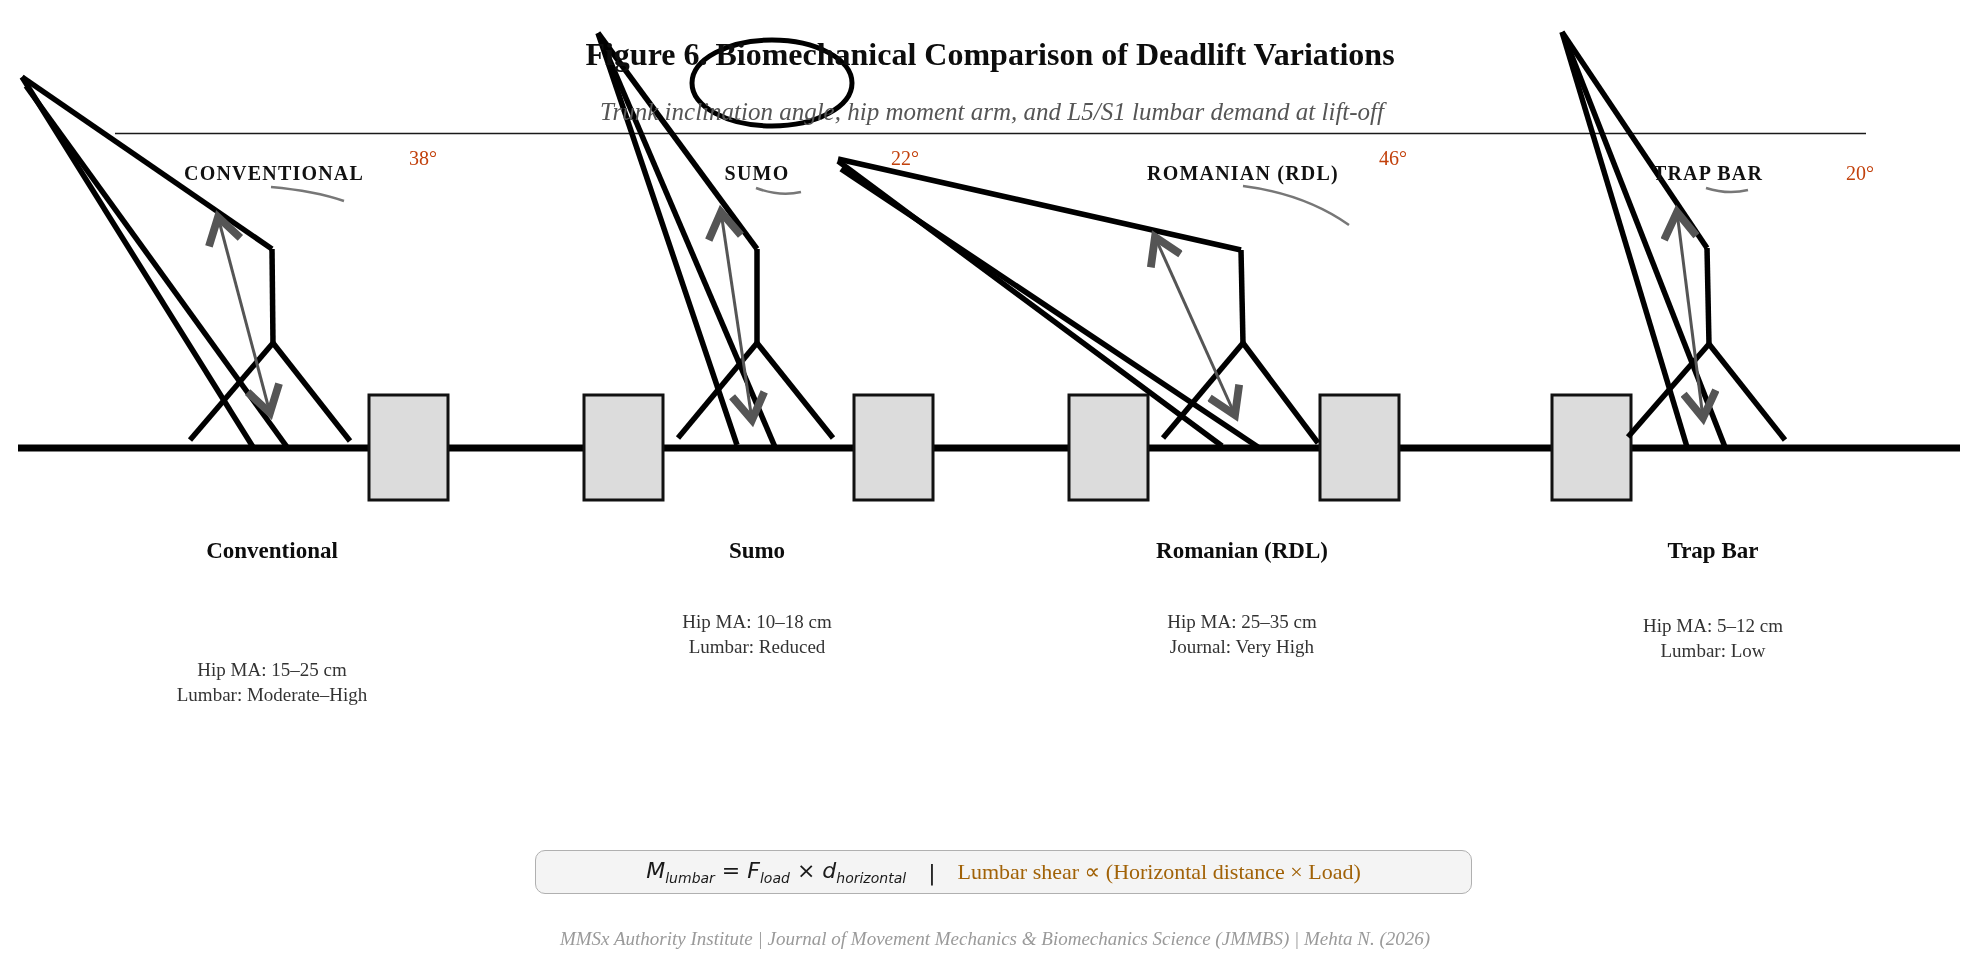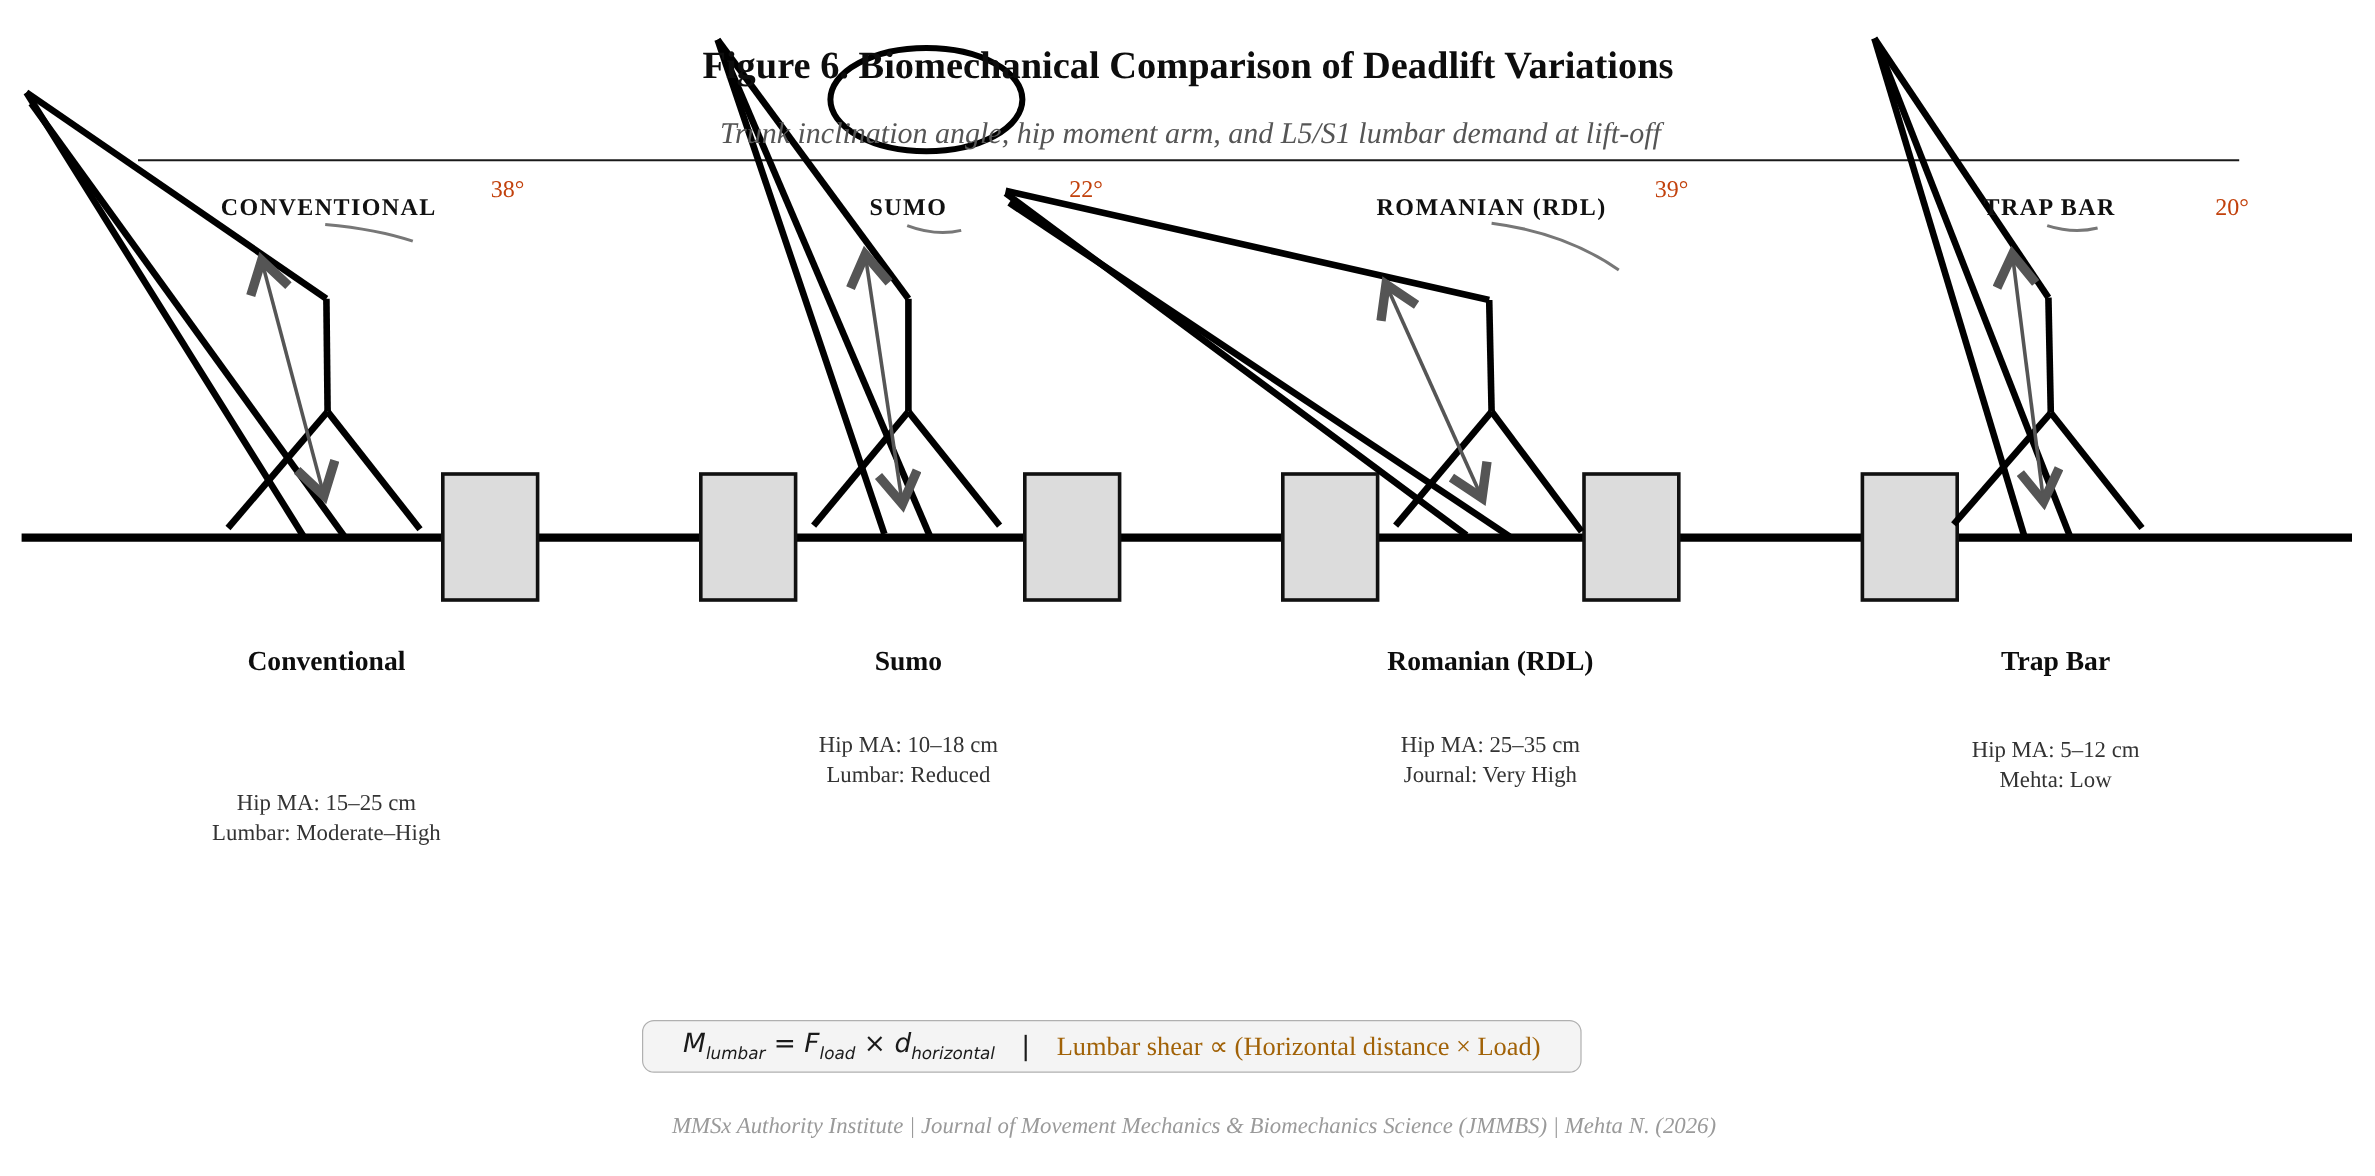--- a/index.html
+++ b/index.html
@@ -10,21 +10,21 @@
   .stage svg.art{position:absolute;left:0;top:0;}
   .abs{position:absolute;white-space:nowrap;}
   .hcenter{transform:translateX(-50%);}
   .fig-title{font-size:32px;font-weight:bold;color:#0d0d0d;}
   .fig-subtitle{font-size:25px;font-style:italic;color:#555;}
   .station-label{font-size:20px;font-weight:bold;letter-spacing:1.2px;color:#111;}
   .angle-label{font-size:20px;color:#c2410c;}
   .caption-name{font-size:23px;font-weight:bold;color:#0d0d0d;}
   .caption-stats{font-size:19px;color:#333;line-height:25px;text-align:center;}
   .formula-box{
-    left:535px;top:850px;width:783px;height:44px;
+    left:535px;top:850px;width:937px;height:44px;
     background:#f4f4f4;border:1.5px solid #b0b0b0;border-radius:10px;
     display:flex;align-items:center;justify-content:center;box-sizing:border-box;
   }
   .math{font-family:"DejaVu Sans",sans-serif;font-style:italic;font-size:22px;color:#1a1a1a;}
   .math sub{font-size:14px;}
   .formula-sep{font-size:22px;color:#1a1a1a;margin:0 22px;font-family:"DejaVu Sans",sans-serif;}
   .formula-relation{font-size:22px;color:#a16207;}
   .footer-credit{font-size:19px;font-style:italic;color:#9a9a9a;}
 </style>
 </head>
@@ -101,21 +101,21 @@
   <div class="abs hcenter fig-title" style="left:990px;top:36px;">Figure 6. Biomechanical Comparison of Deadlift Variations</div>
   <div class="abs hcenter fig-subtitle" style="left:992px;top:98px;">Trunk inclination angle, hip moment arm, and L5/S1 lumbar demand at lift-off</div>
 
   <div class="abs hcenter station-label" style="left:274px;top:162px;">CONVENTIONAL</div>
   <div class="abs hcenter station-label" style="left:757px;top:162px;">SUMO</div>
   <div class="abs hcenter station-label" style="left:1243px;top:162px;">ROMANIAN (RDL)</div>
   <div class="abs hcenter station-label" style="left:1708px;top:162px;">TRAP BAR</div>
 
   <div class="abs hcenter angle-label" style="left:423px;top:147px;">38°</div>
   <div class="abs hcenter angle-label" style="left:905px;top:147px;">22°</div>
-  <div class="abs hcenter angle-label" style="left:1393px;top:147px;">39°</div>
+  <div class="abs hcenter angle-label" style="left:1393px;top:147px;">46°</div>
   <div class="abs hcenter angle-label" style="left:1860px;top:162px;">20°</div>
 
   <div class="abs hcenter caption-name" style="left:272px;top:538px;">Conventional</div>
   <div class="abs hcenter caption-stats" style="left:272px;top:609px;margin-top:48px;">
     <div>Hip MA: 15–25 cm</div>
     <div>Lumbar: Moderate–High</div>
   </div>
 
   <div class="abs hcenter caption-name" style="left:757px;top:538px;">Sumo</div>
   <div class="abs hcenter caption-stats" style="left:757px;top:609px;">
@@ -125,21 +125,21 @@
 
   <div class="abs hcenter caption-name" style="left:1242px;top:538px;">Romanian (RDL)</div>
   <div class="abs hcenter caption-stats" style="left:1242px;top:609px;">
     <div>Hip MA: 25–35 cm</div>
     <div>Journal: Very High</div>
   </div>
 
   <div class="abs hcenter caption-name" style="left:1713px;top:538px;">Trap Bar</div>
   <div class="abs hcenter caption-stats" style="left:1713px;top:613px;">
     <div>Hip MA: 5–12 cm</div>
-    <div>Mehta: Low</div>
+    <div>Lumbar: Low</div>
   </div>
 
   <div class="abs formula-box">
     <span class="math"><span>M</span><sub>lumbar</sub>&nbsp;<span>=</span>&nbsp;<span>F</span><sub>load</sub>&nbsp;<span>×</span>&nbsp;<span>d</span><sub>horizontal</sub></span>
     <span class="formula-sep">|</span>
     <span class="formula-relation">Lumbar shear ∝ (Horizontal distance × Load)</span>
   </div>
 
   <div class="abs hcenter footer-credit" style="left:995px;top:928px;">MMSx Authority Institute | Journal of Movement Mechanics &amp; Biomechanics Science (JMMBS) | Mehta N. (2026)</div>
 

